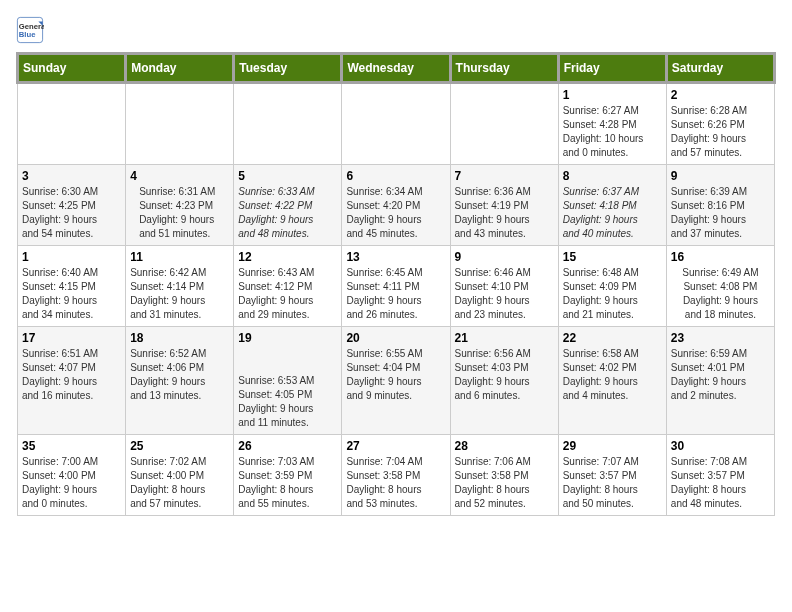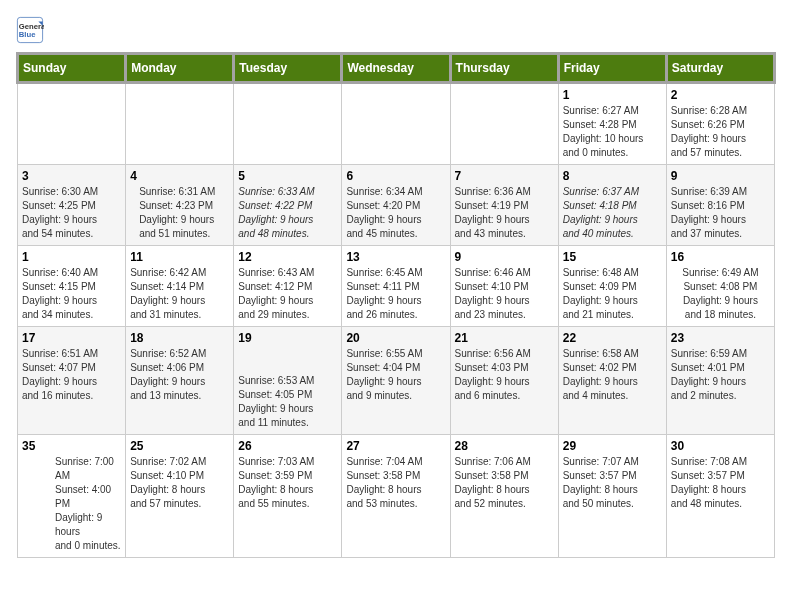--- a/index.html
+++ b/index.html
@@ -288,29 +288,29 @@
           <span class="day-number">23</span>
           <div class="day-info" style="white-space: pre-line;">Sunrise: 6:59 AM
 Sunset: 4:01 PM
 Daylight: 9 hours
 and 2 minutes.</div>
         </td>
       </tr>
       <tr>
         <td>
           <span class="day-number">35</span>
-          <div class="day-info" style="white-space: pre-line; margin-left: 33px;">Sunrise: 7:00 AM
+          <div class="day-info" style="white-space: pre-line;">Sunrise: 7:00 AM
 Sunset: 4:00 PM
 Daylight: 9 hours
 and 0 minutes.</div>
         </td>
         <td>
           <span class="day-number">25</span>
           <div class="day-info" style="white-space: pre-line;">Sunrise: 7:02 AM
-Sunset: 4:10 PM
+Sunset: 4:00 PM
 Daylight: 8 hours
 and 57 minutes.</div>
         </td>
         <td>
           <span class="day-number">26</span>
           <div class="day-info" style="white-space: pre-line;">Sunrise: 7:03 AM
 Sunset: 3:59 PM
 Daylight: 8 hours
 and 55 minutes.</div>
         </td>

